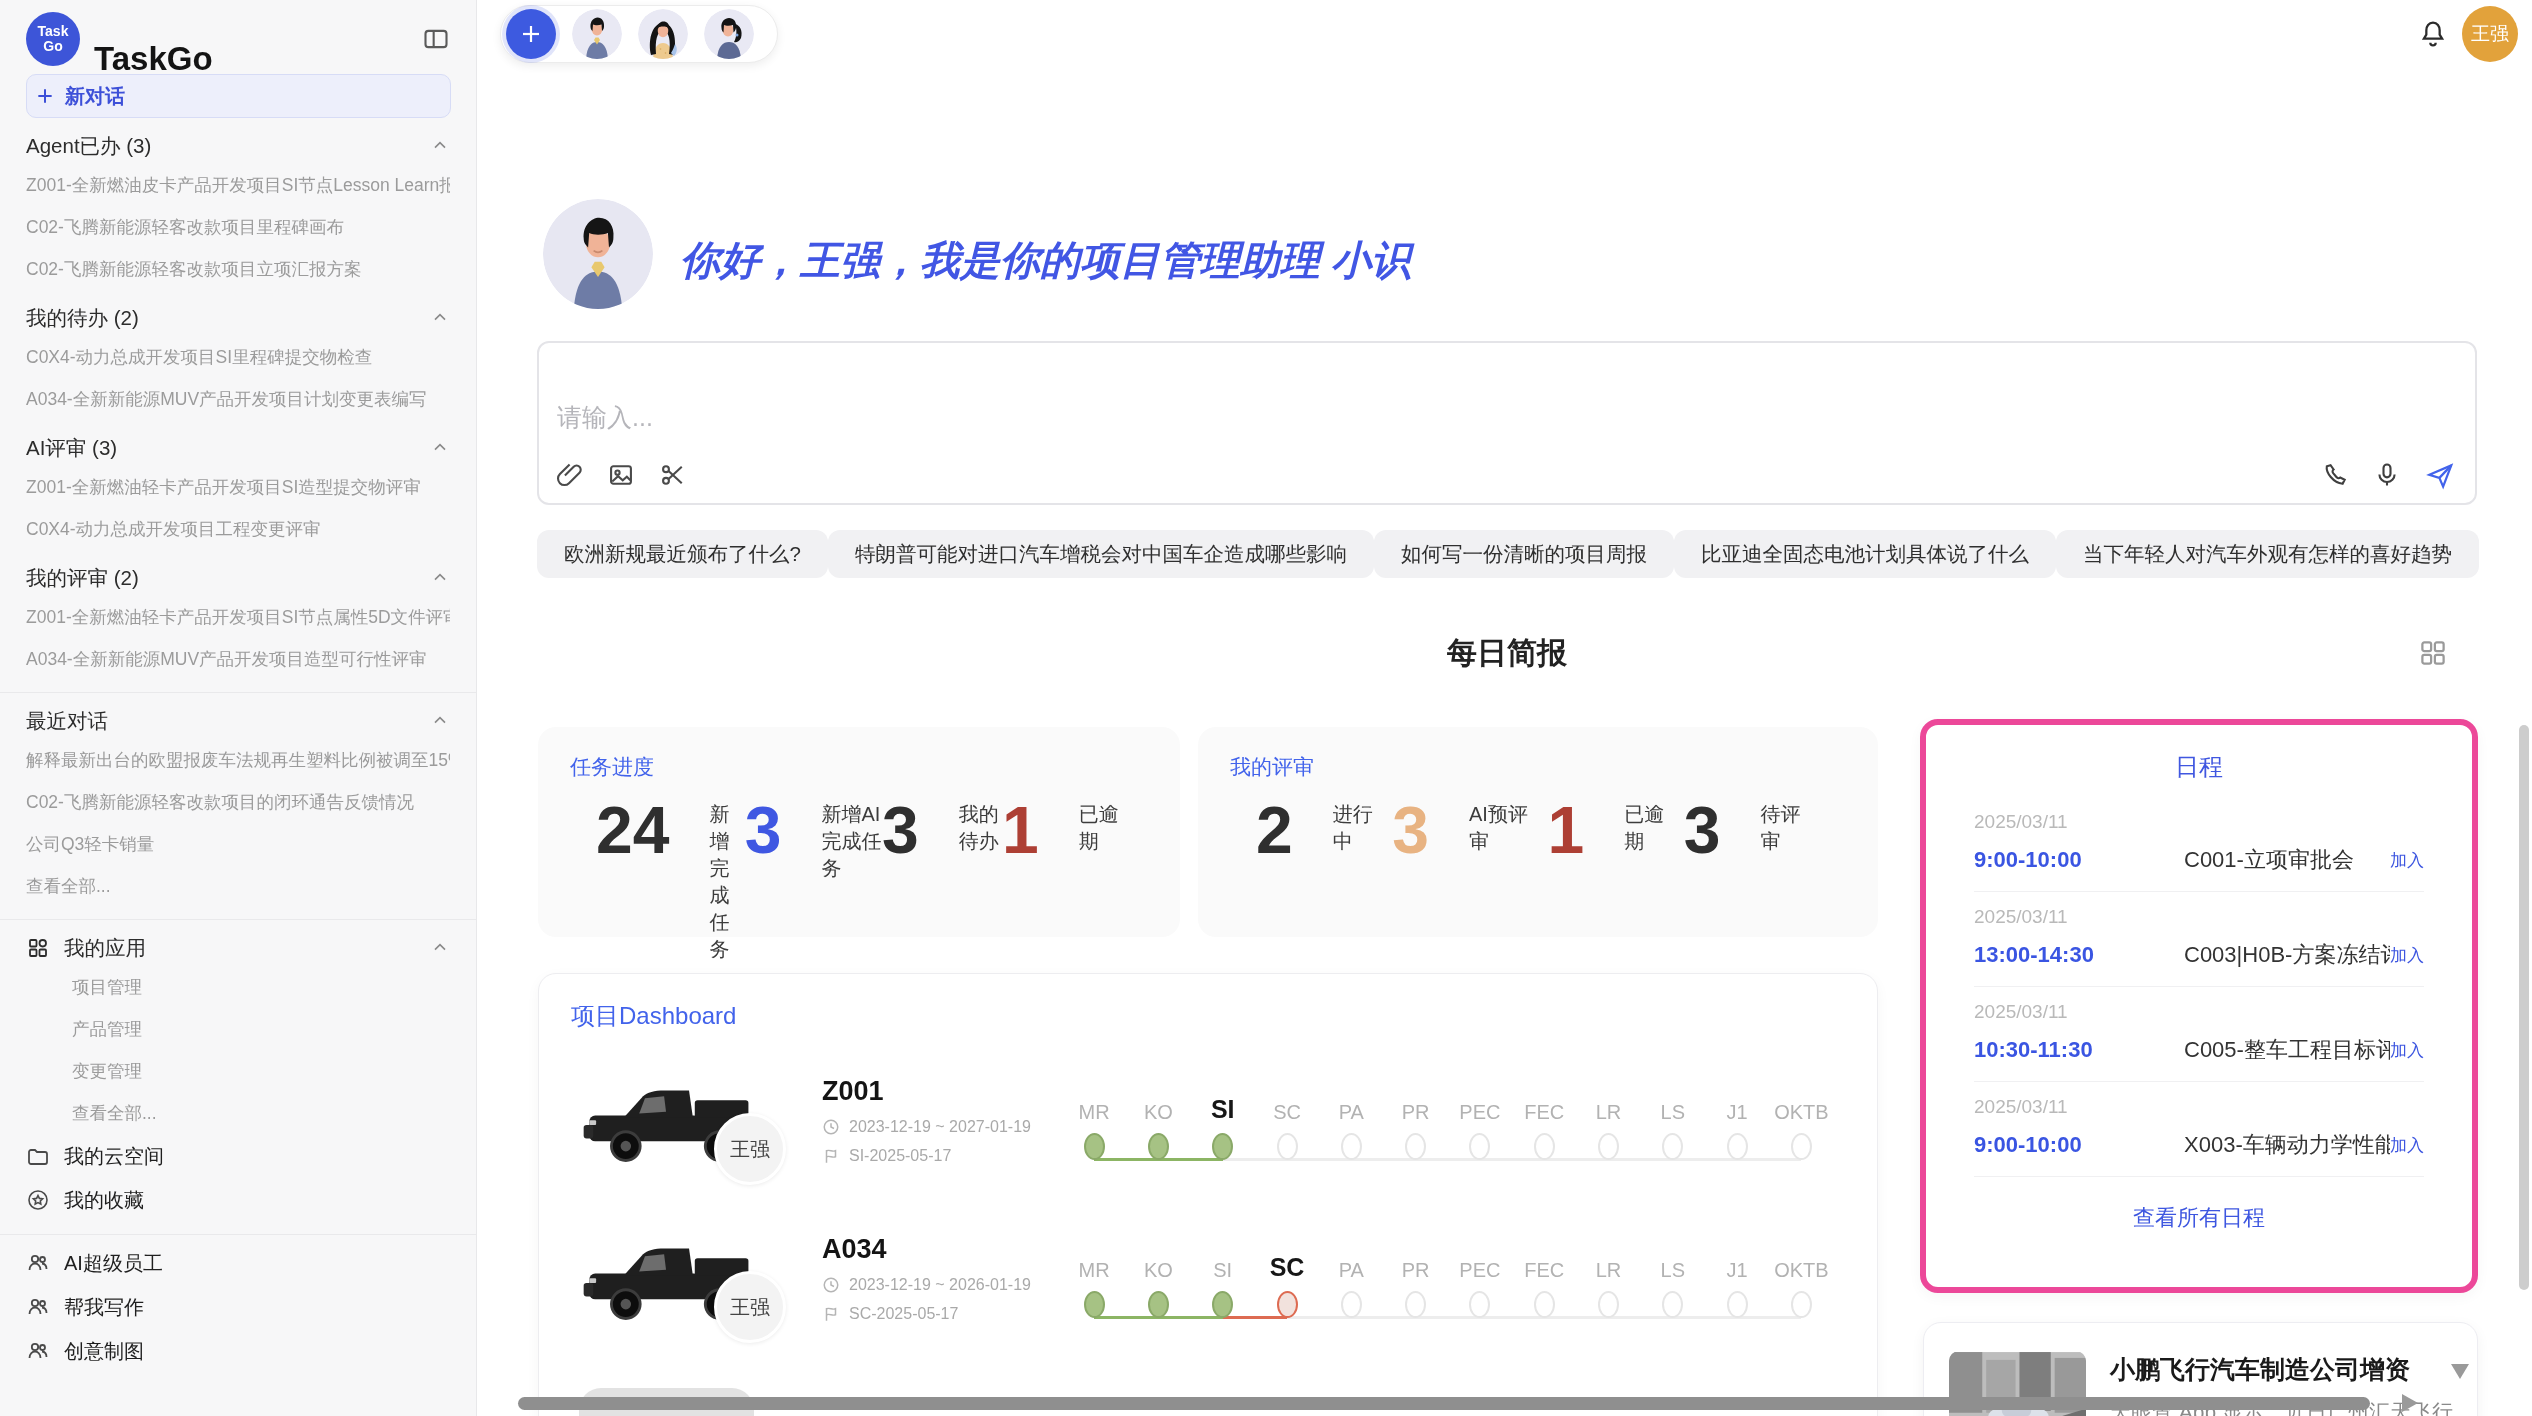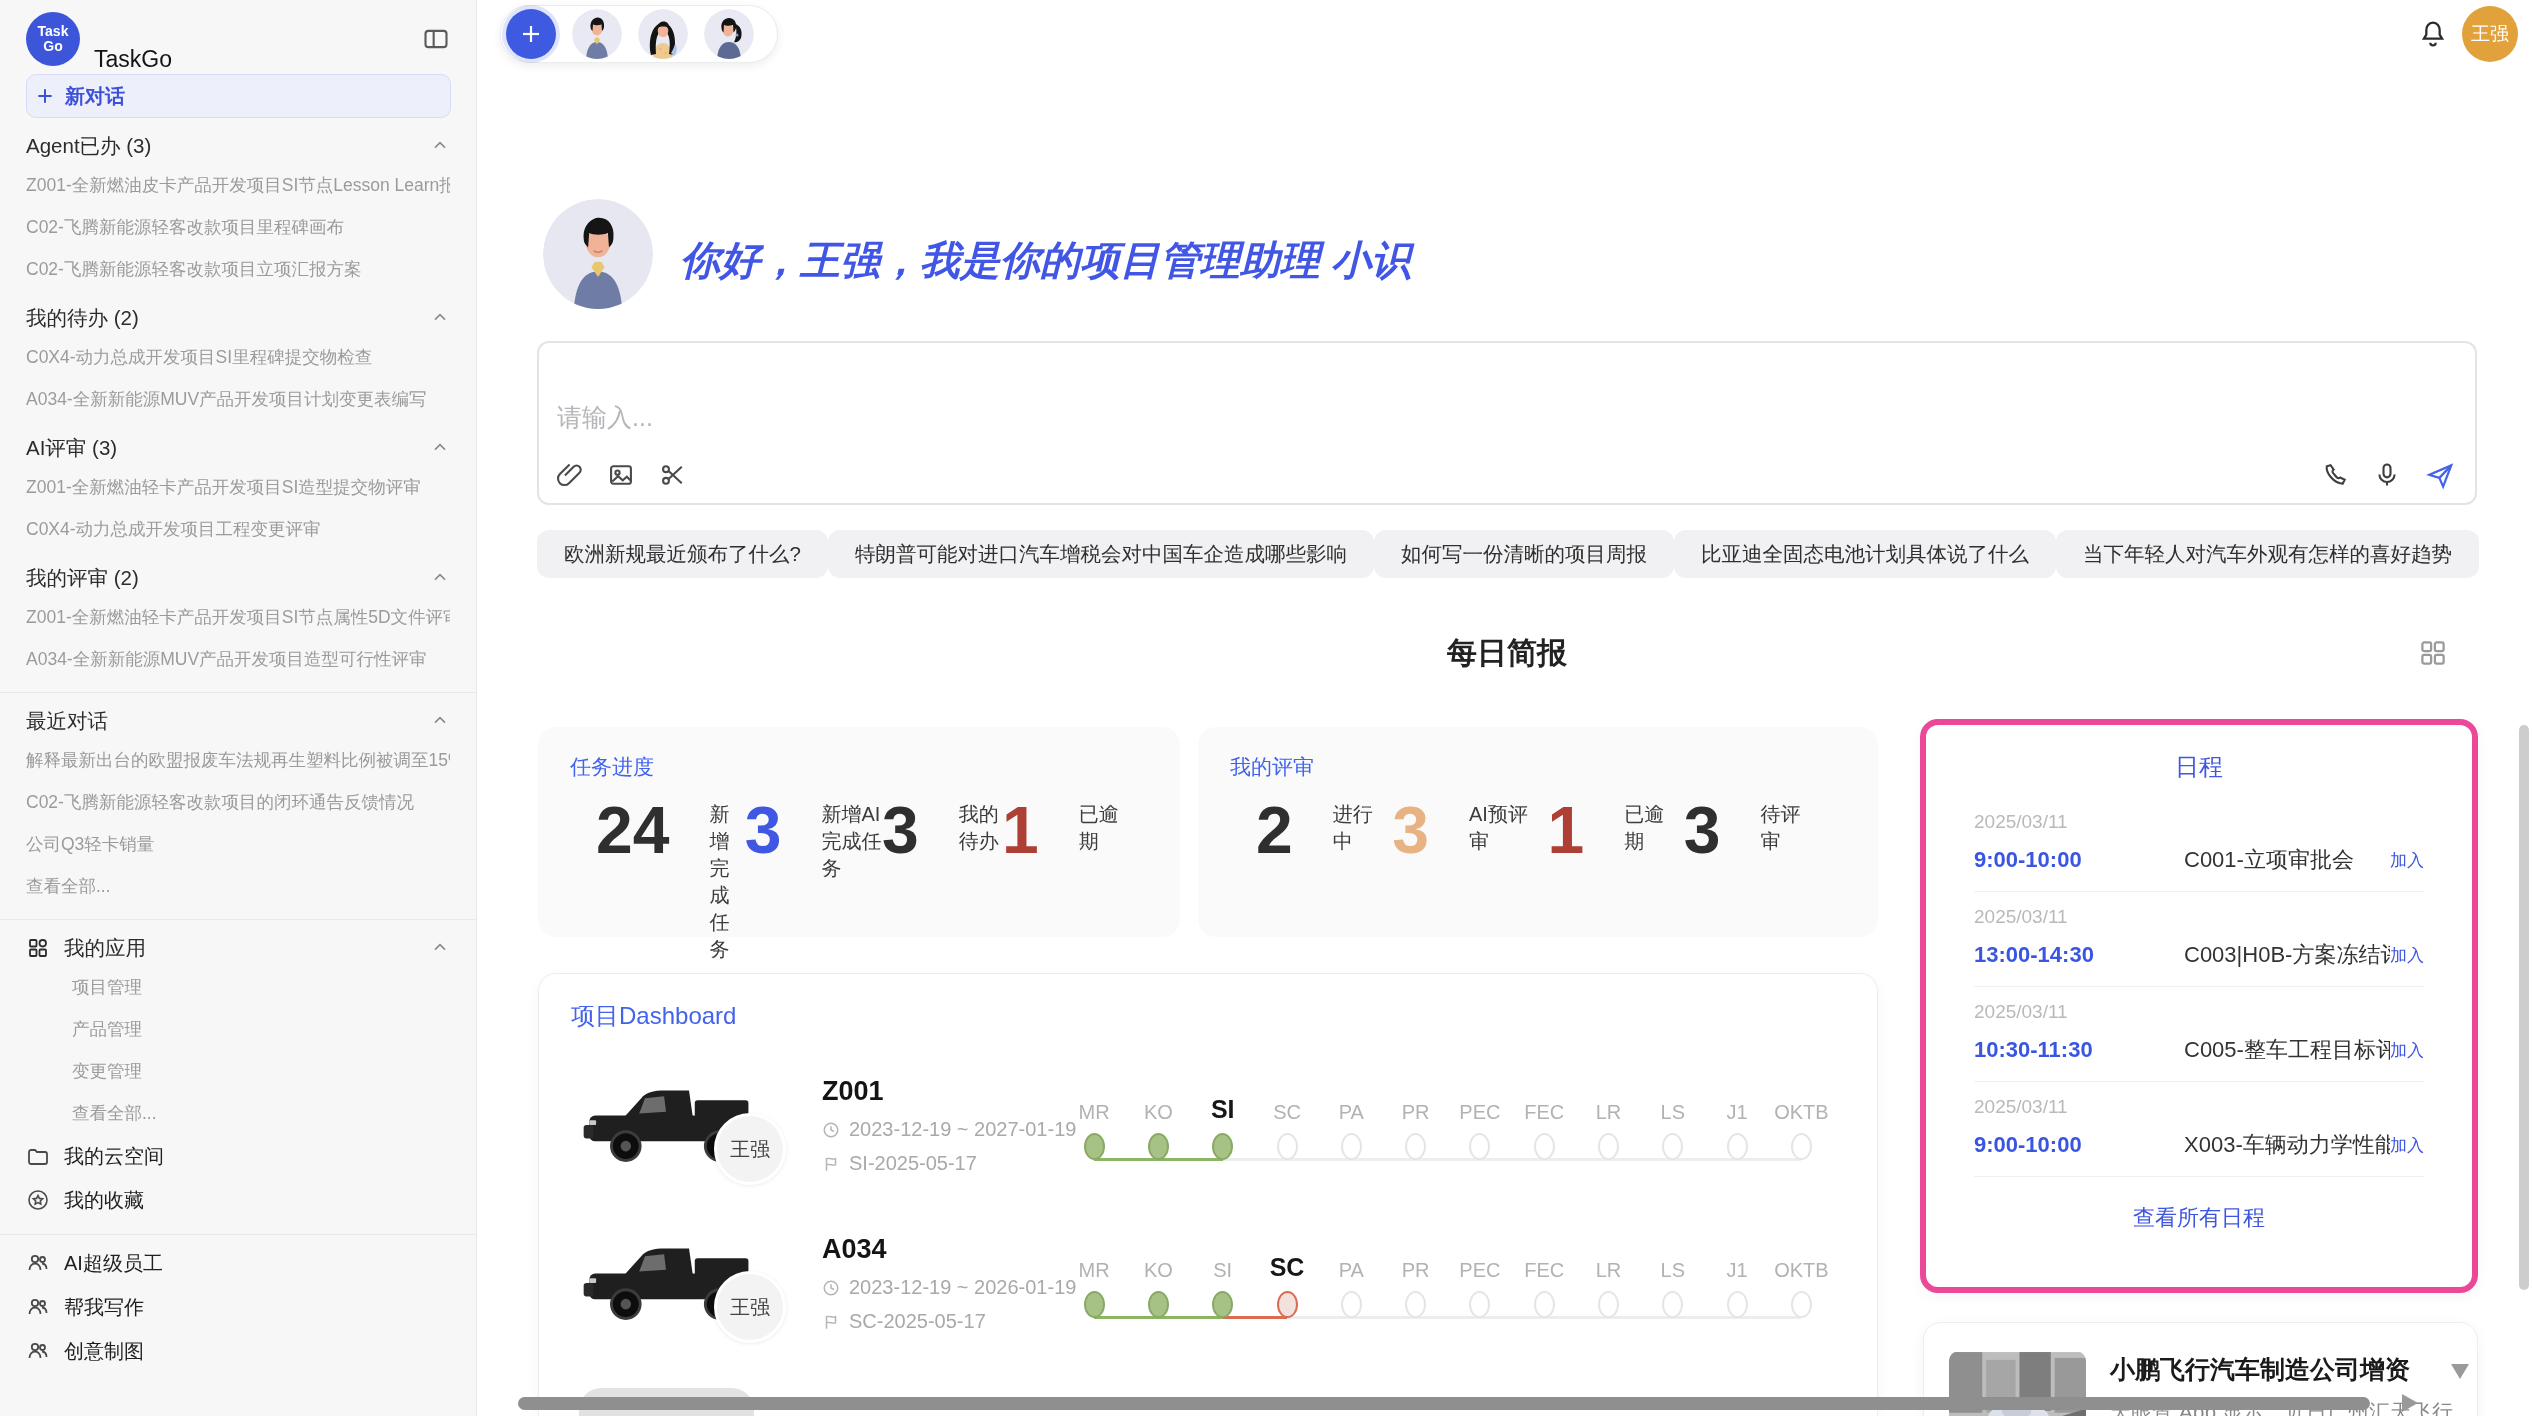--- a/index.html
+++ b/index.html
@@ -3,21 +3,21 @@
 <meta charset="utf-8">
 <style>
   * { margin:0; padding:0; box-sizing:border-box; }
   html,body { width:2532px; height:1416px; }
   body { font-family:"Liberation Sans","DejaVu Sans",sans-serif; background:#fff; overflow:hidden; position:relative; color:#222; }
 
   
   .sidebar { position:absolute; left:0; top:0; width:477px; height:1416px; background:#f7f7f8; border-right:1px solid #e8e8ea; padding:0 26px; overflow:hidden; }
   .side-head { display:flex; align-items:center; gap:14px; padding-top:10px; height:68px; }
   .logo-circle { width:54px; height:54px; border-radius:50%; background:#3d55d8; color:#fff; display:flex; flex-direction:column; align-items:center; justify-content:center; font-size:14px; line-height:15px; font-weight:600; }
-  .app-title { font-size:23px; font-weight:400; color:#141414;margin-top:40px; }
+  .app-title { font-size:33px; font-weight:700; color:#141414;margin-top:40px; }
   .panel-toggle { margin-left:auto; color:#5a5a5a; display:flex; }
   .new-chat { margin-top:6px; height:44px; width:425px; border-radius:10px; background:#edeffb; border:1px solid #d7dcf6; display:flex; align-items:center; gap:10px; padding-left:8px; color:#3d50d8; font-size:20px; font-weight:700; cursor:pointer; }
   .side-sec-title { height:36px; margin-top:10px; display:flex; align-items:center; justify-content:space-between; font-size:20.5px; color:#2c2c2c; font-weight:500; }
   .side-item { height:42px; line-height:42px; font-size:17.5px; color:#9b9b9b; white-space:nowrap; overflow:hidden; cursor:pointer; }
   .side-divider { border-top:1px solid #e9e9eb; margin:12px -26px 6px; }
   .side-row { height:44px; display:flex; align-items:center; gap:14px; font-size:20px; color:#1f1f1f; cursor:pointer; }
   .side-row .ic { display:flex; color:#4a4a4a; }
   .sub-item { padding-left:46px; }
   .chev { color:#8a8a8a; display:flex; }
 
@@ -62,21 +62,21 @@
   .dash-tabs { position:absolute; left:305px; top:16px; display:flex; gap:11px; }
   .tab { height:45px; border-radius:23px; padding:0 24px; display:flex; align-items:center; font-size:20px; color:#909090; background:#fbfbfb; border:1.5px solid #e6e6e6; cursor:pointer; white-space:nowrap; font-family:inherit; }
   .tab-active { background:#fff; border:2px solid #4a63e8; color:#4a63e8; }
   #proj-rows { position:absolute; left:0; top:90px; right:0; }
   .proj-row { position:relative; height:158px; }
   .truck-wrap { position:absolute; left:37px; top:9px; width:182px; height:106px; }
   .proj-avatar { position:absolute; left:175px; top:49px; width:72px; height:72px; border-radius:50%; background:#f3f3f3; border:3px solid #fff; box-shadow:0 1px 4px rgba(0,0,0,.08); display:flex; align-items:center; justify-content:center; font-size:20px; color:#444; }
   .proj-info { position:absolute; left:283px; top:12px; }
   .proj-code { font-size:27px; font-weight:700; color:#141414; }
   .proj-meta { display:flex; align-items:center; gap:9px; margin-top:11px; color:#b5b5b5; }
-  .meta-text { font-size:20px; color:#a9a9a9; }
+  .meta-text { font-size:16px; color:#a9a9a9; }
   .timeline { position:absolute; left:523px; top:0; height:158px; display:flex; }
   .ms-cell { width:64.3px; flex:none; padding-top:26px; text-align:center; position:relative; }
   .ms-label { height:34px; display:flex; align-items:flex-end; justify-content:center; font-size:20px; color:#b2b2b2; }
   .ms-label.cur { font-size:25px; color:#171717; font-weight:700; }
   .ms-dot { width:21px; height:27px; border-radius:50%; margin:9px auto 0; background:#fff; border:2.5px solid #e5e5e5; position:relative; z-index:2; }
   .ms-dot.done { background:#a6c284; border-color:#8aa968; }
   .ms-dot.late { background:#f2e2dd; border-color:#dd6b52; }
   .tl-base { position:absolute; left:32px; width:707px; top:94px; height:3px; background:#ededed; }
   .tl-green { position:absolute; left:32px; top:94px; height:3px; background:#8cb564; z-index:1; }
   .tl-red { position:absolute; top:94px; height:3px; background:#dd6b52; z-index:1; }

